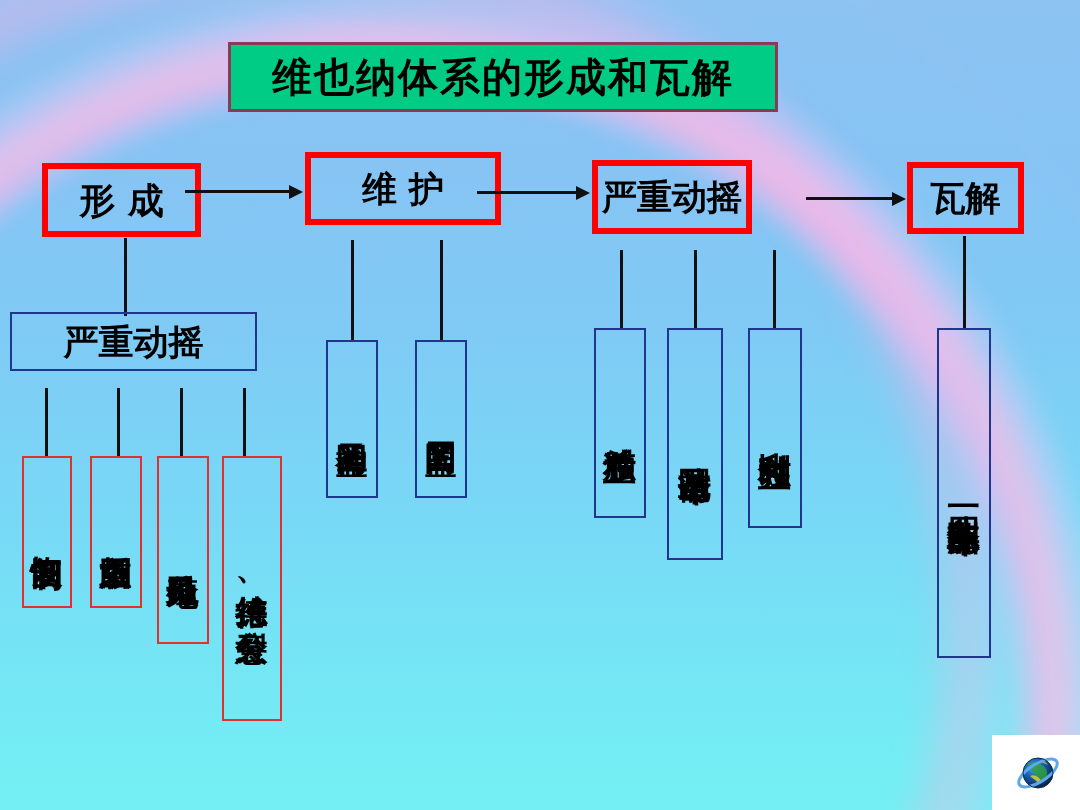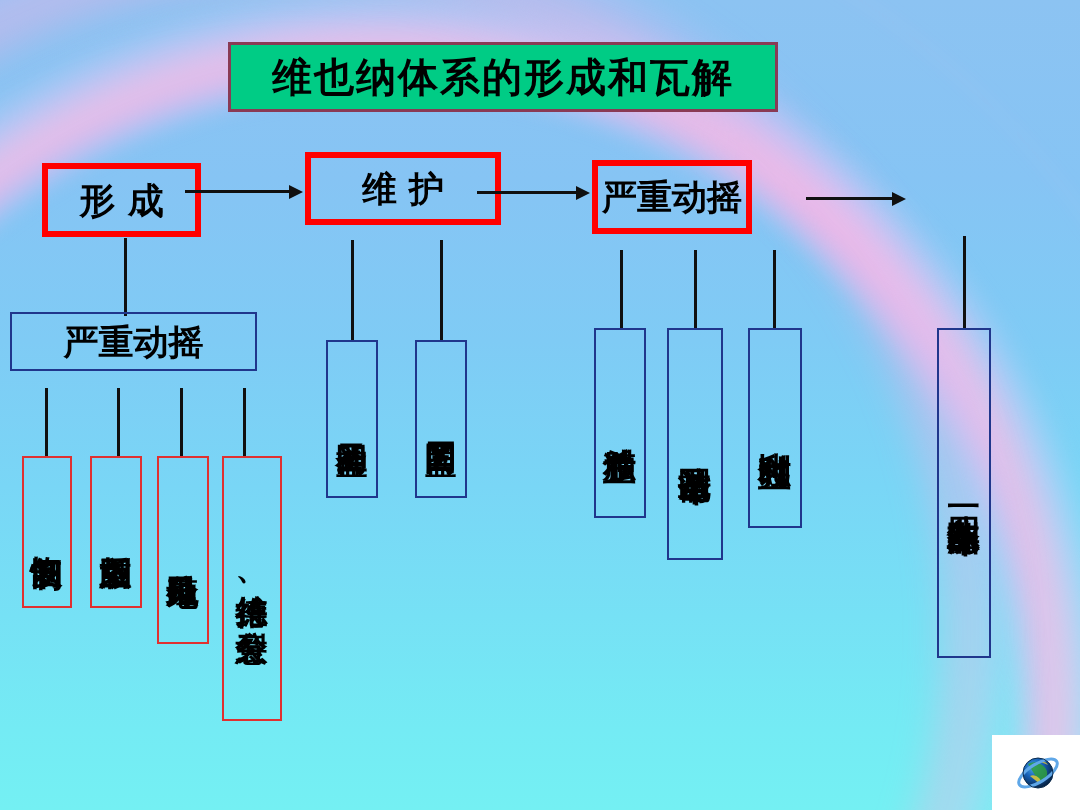--- a/index.html
+++ b/index.html
@@ -199,20 +199,23 @@
   </div>
 
   <div class="node red" style="left:305px; top:152px; width:196px; height:73px;">
     <span class="h-text" style="font-size:35px;">维   护</span>
   </div>
 
   <div class="node red" style="left:592px; top:160px; width:160px; height:74px;">
     <span class="h-text" style="font-size:35px;">严重动摇</span>
   </div>
 
+  <div class="node red" style="left:907px; top:162px; width:117px; height:72px;">
+    <span class="h-text" style="font-size:35px;">瓦解</span>
+  </div>
 
   <div class="arrow-wrap" style="left:185px; top:190px; width:118px; height:3px;">
     <div class="arrow-line" style="width:106px;"></div>
     <div class="arrow-head" style="left:104px;"></div>
   </div>
 
   <div class="arrow-wrap" style="left:477px; top:191px; width:113px; height:3px;">
     <div class="arrow-line" style="width:101px;"></div>
     <div class="arrow-head" style="left:99px;"></div>
   </div>

